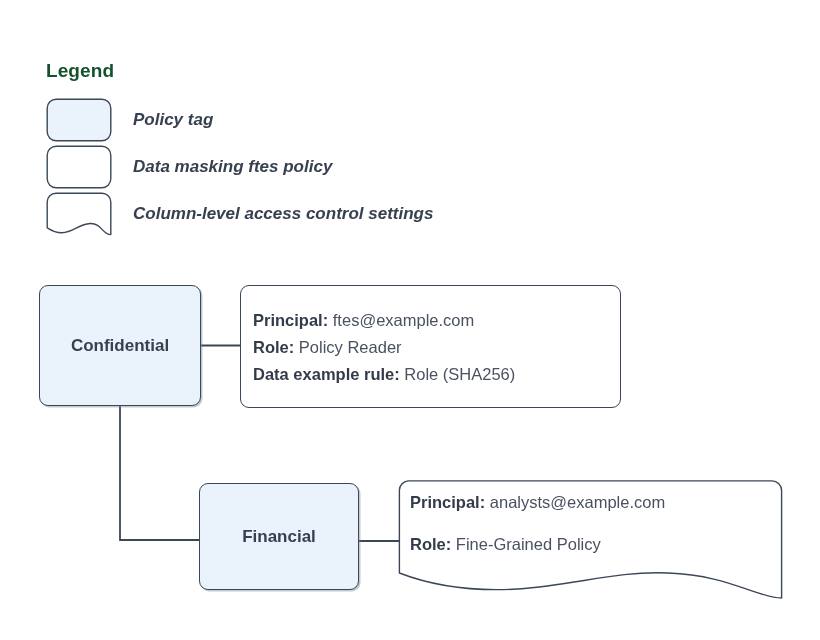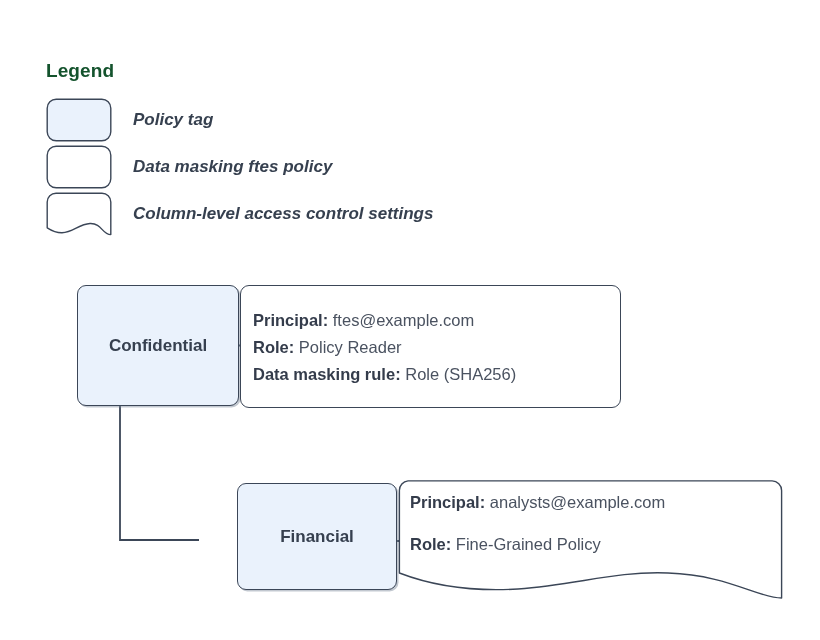--- a/index.html
+++ b/index.html
@@ -74,21 +74,20 @@
     border: 1.4px solid #3b4657;
     border-radius: 9px;
     background: #eaf2fc;
     display: flex;
     align-items: center;
     justify-content: center;
     font-size: 17px;
     font-weight: bold;
     color: #36404f;
     box-shadow: 1.5px 1.5px 0 rgba(120,132,150,0.45);
-    margin-left: 38px;
   }
 
   #node-confidential {
     left: 39px;
     top: 285px;
     width: 162px;
     height: 121px;
   }
   #node-financial {
     left: 199px;
@@ -220,21 +219,21 @@
     <div class="detail-text">
       <div class="detail-line">
         <b>Principal:</b>
         <span>ftes@example.com</span>
       </div>
       <div class="detail-line">
         <b>Role:</b>
         <span>Policy Reader</span>
       </div>
       <div class="detail-line">
-        <b>Data masking rule:</b>
+        <b>Data example rule:</b>
         <span>Role (SHA256)</span>
       </div>
     </div>
   </div>
 
   <div class="detail-box" id="box-financial-policy">
     <svg class="doc-shape" width="385" height="120" viewBox="0 0 385 120">
       <path d="M10,0.9 H374 A9.5,9.5 0 0 1 383.6,10.4 V118
                C360,118 330,95 270,93
                C215,91 180,105 120,109

